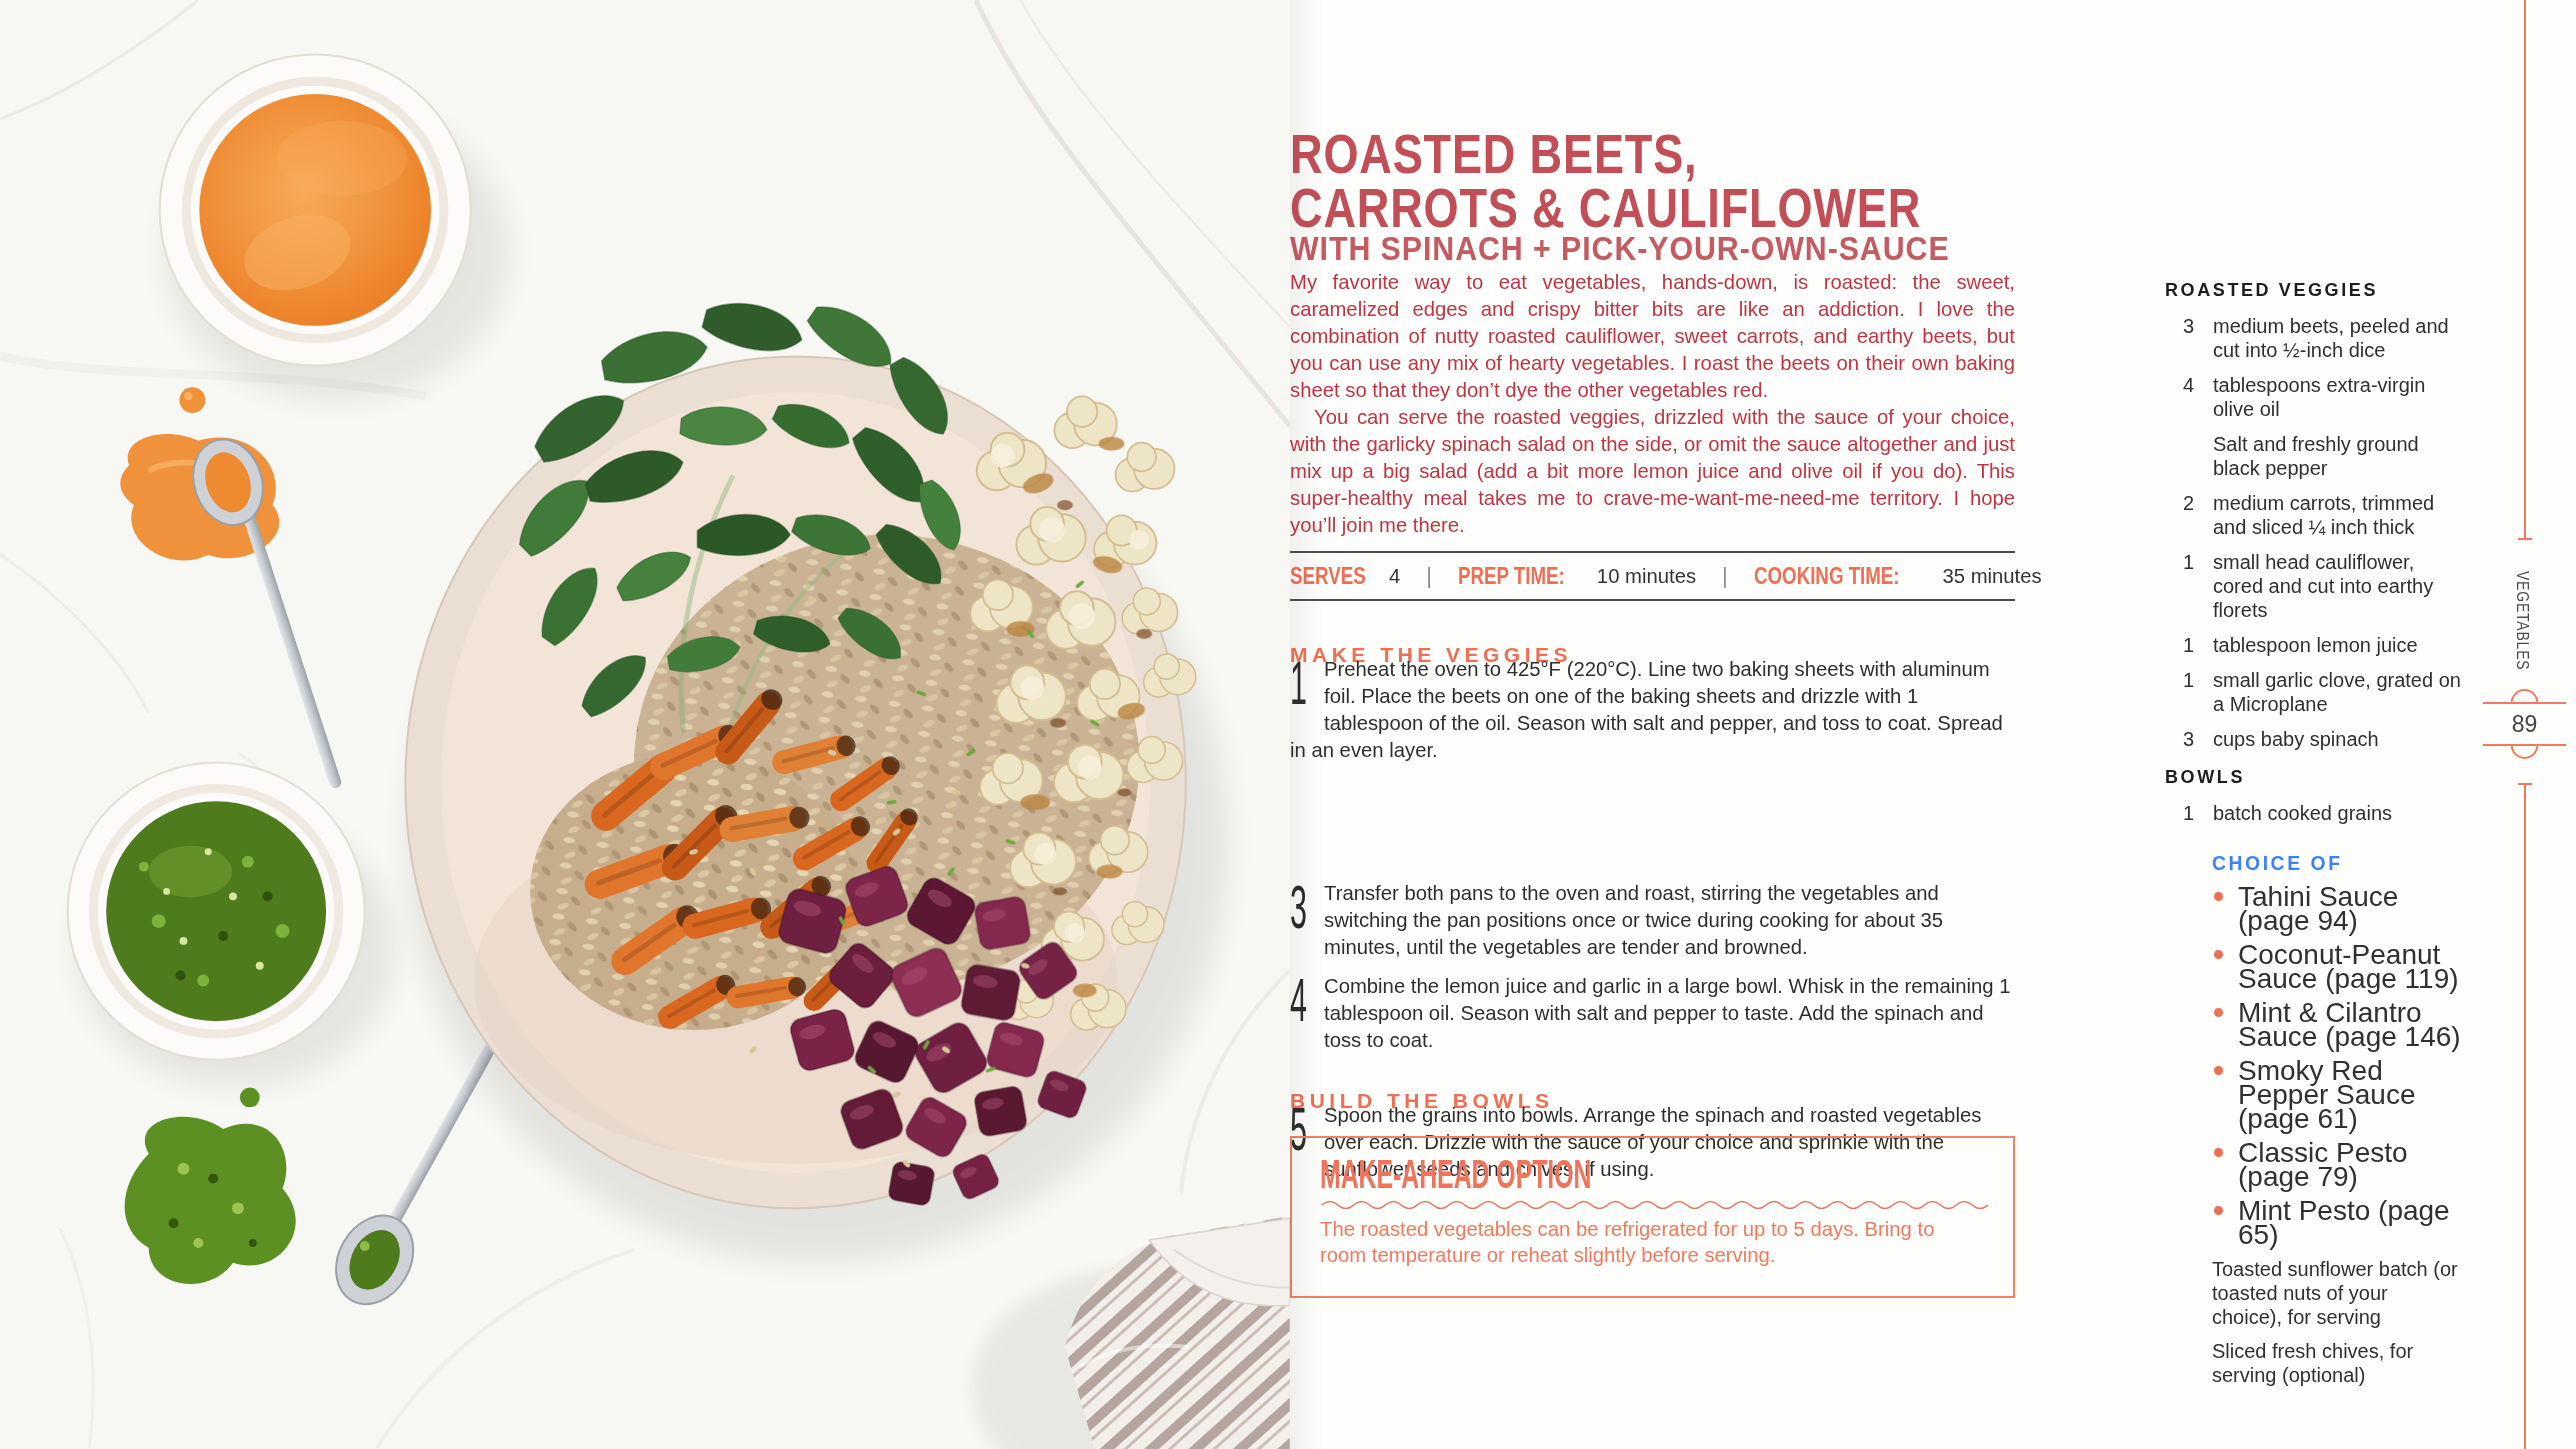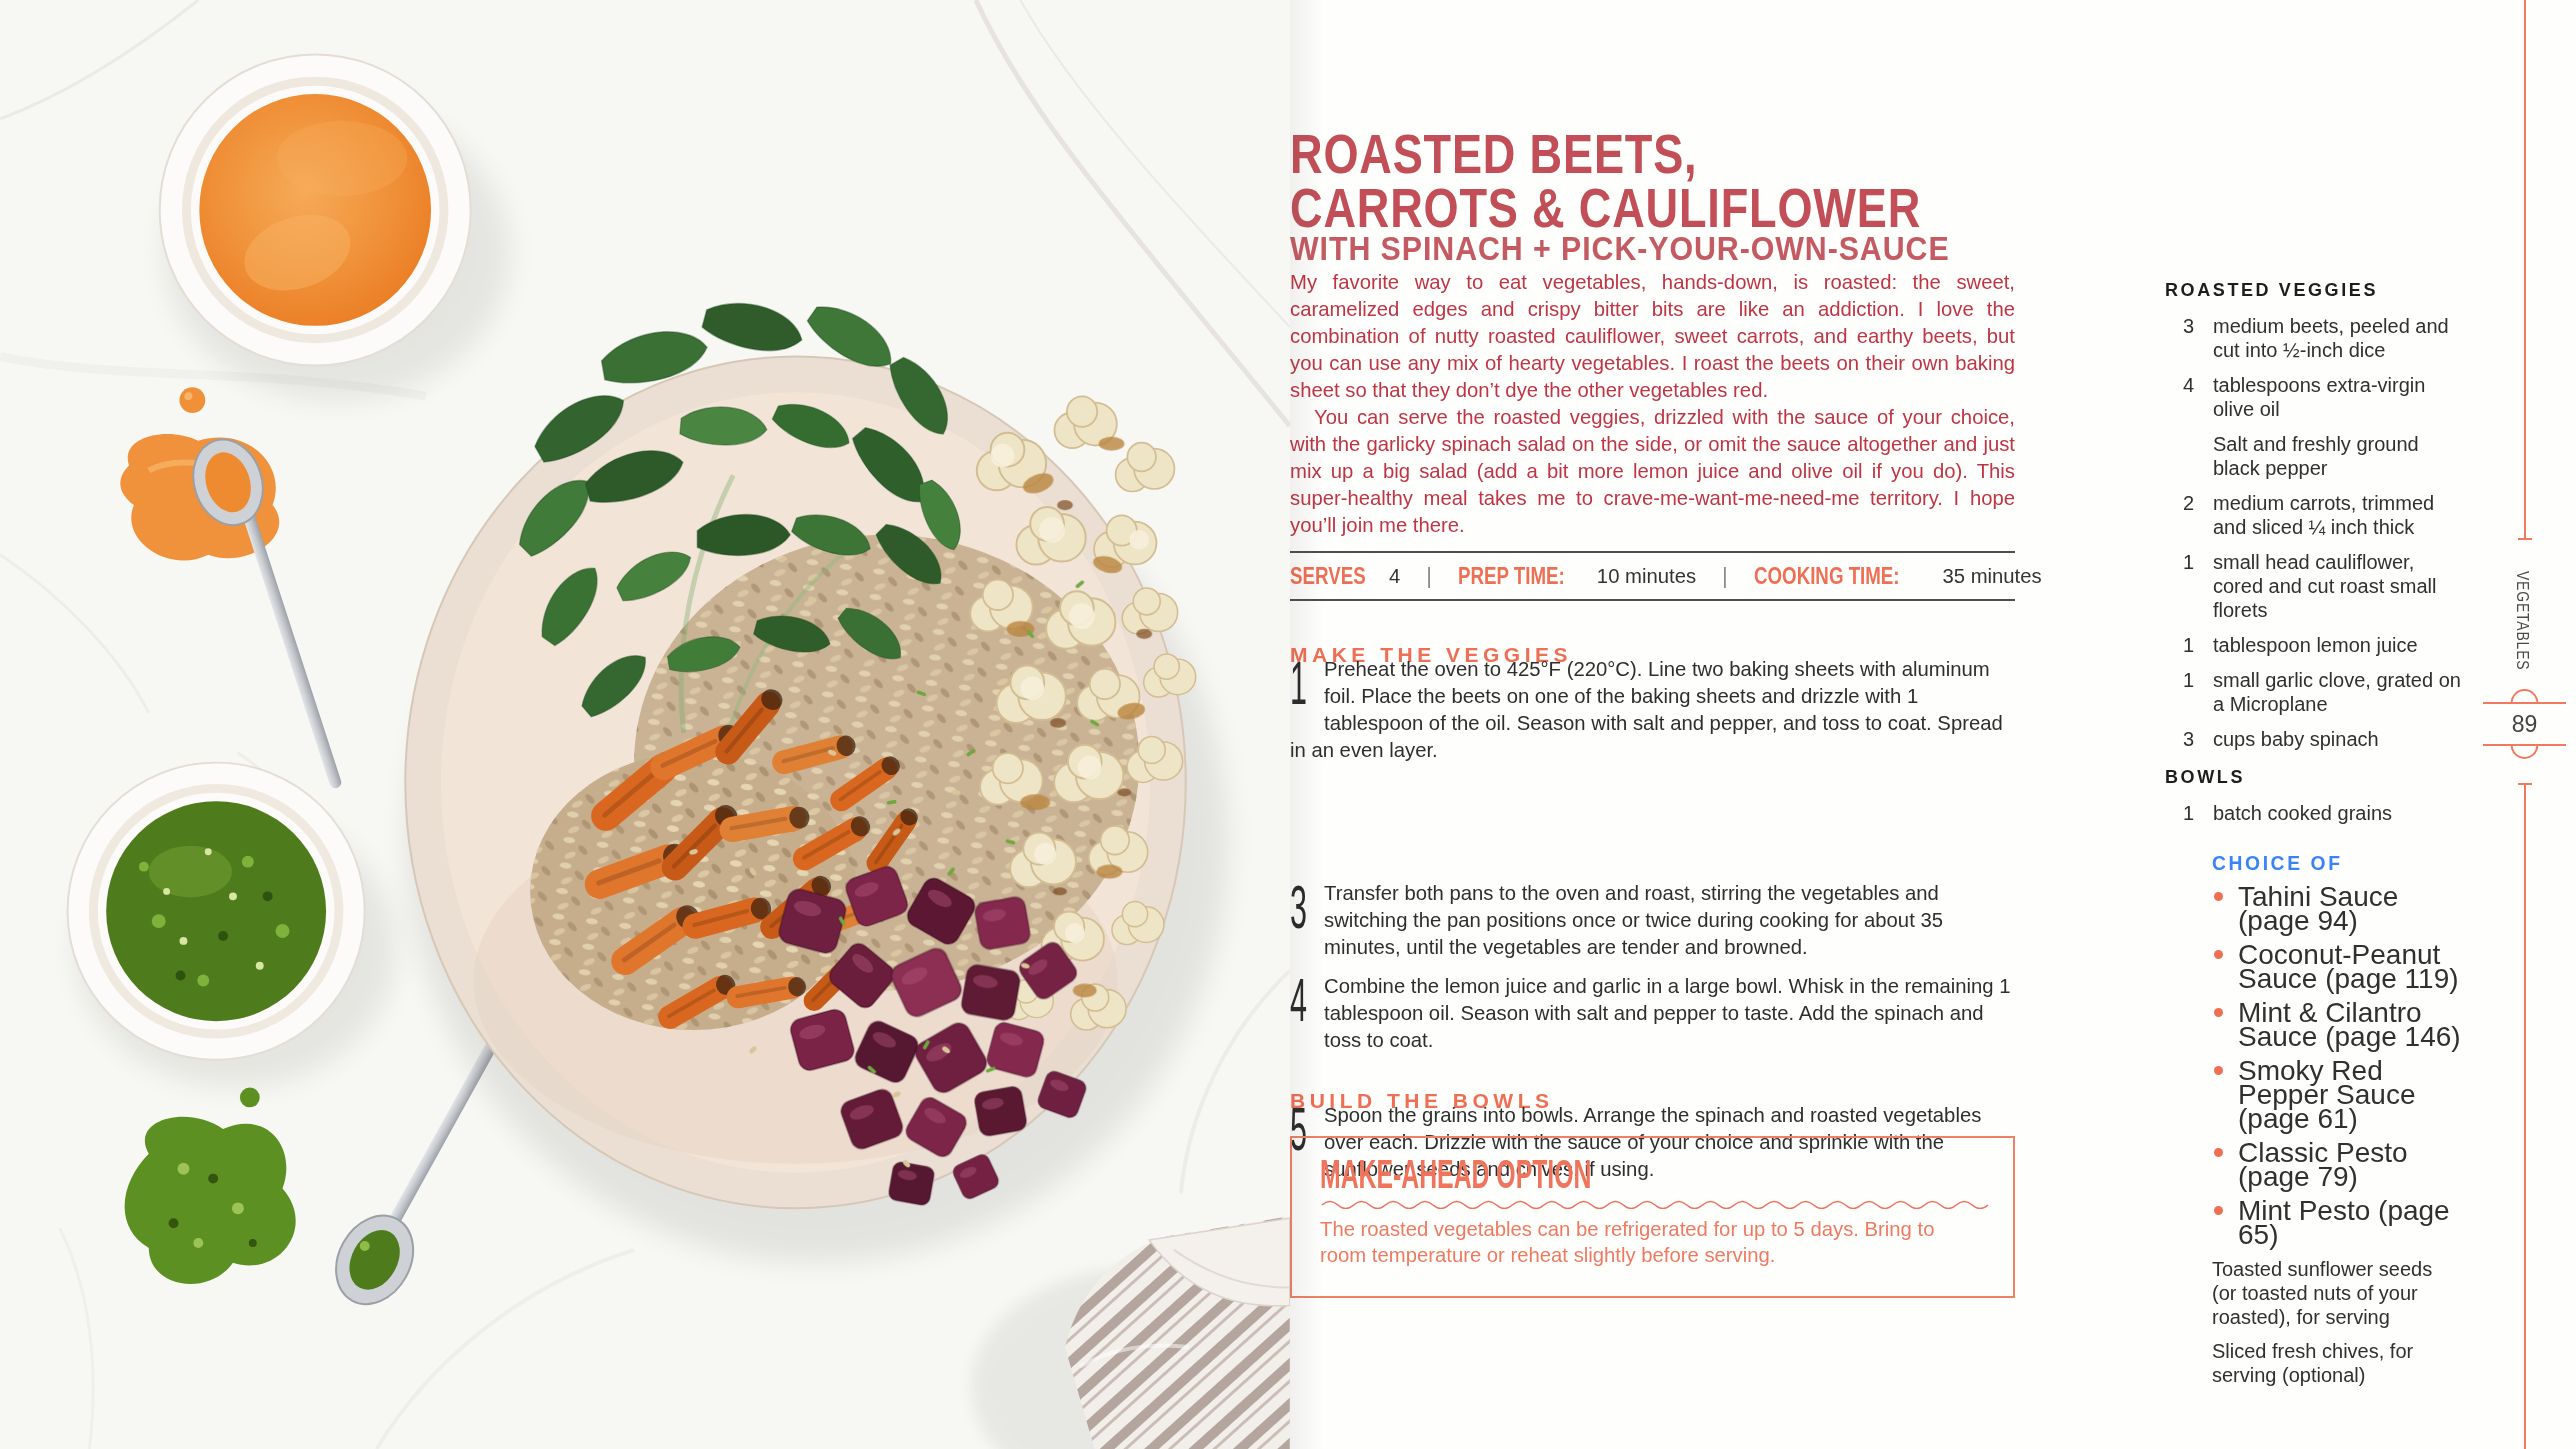--- a/index.html
+++ b/index.html
@@ -448,21 +448,21 @@
     <div class="ing-item">
           <span class="ing-qty"></span>
           <span>Salt and freshly ground black pepper</span>
         </div>
     <div class="ing-item">
           <span class="ing-qty">2</span>
           <span>medium carrots, trimmed and sliced ¼ inch thick</span>
         </div>
     <div class="ing-item">
           <span class="ing-qty">1</span>
-          <span>small head cauliflower, cored and cut roast small florets</span>
+          <span>small head cauliflower, cored and cut into earthy florets</span>
         </div>
     <div class="ing-item">
           <span class="ing-qty">1</span>
           <span>tablespoon lemon juice</span>
         </div>
     <div class="ing-item">
           <span class="ing-qty">1</span>
           <span>small garlic clove, grated on a Microplane</span>
         </div>
     <div class="ing-item">
@@ -477,21 +477,21 @@
         </div>
 
     <div class="choice">
       <div class="choice-head">CHOICE OF</div>
       <div class="sauce-item"><span class="bullet"></span><span>Tahini Sauce (page 94)</span></div>
       <div class="sauce-item"><span class="bullet"></span><span>Coconut-Peanut Sauce (page 119)</span></div>
       <div class="sauce-item"><span class="bullet"></span><span>Mint &amp; Cilantro Sauce (page 146)</span></div>
       <div class="sauce-item"><span class="bullet"></span><span>Smoky Red Pepper Sauce (page 61)</span></div>
       <div class="sauce-item"><span class="bullet"></span><span>Classic Pesto (page 79)</span></div>
       <div class="sauce-item"><span class="bullet"></span><span>Mint Pesto (page 65)</span></div>
-      <p class="extra">Toasted sunflower seeds (or toasted nuts of your roasted), for serving</p>
+      <p class="extra">Toasted sunflower batch (or toasted nuts of your choice), for serving</p>
       <p class="extra">Sliced fresh chives, for serving (optional)</p>
     </div>
   </div>
 
   <div class="edge-line" style="top:0;height:538px"></div>
   <div class="edge-cap" style="top:538px"></div>
   <div class="chapter-tab">VEGETABLES</div>
   <svg class="ornament" style="top:687px" width="83" height="18" viewBox="0 0 84 18">
     <path d="M29 16 A 13 13 0 0 1 55 16" fill="none" stroke="#f2785f" stroke-width="2"></path>
     <line x1="0" y1="16" x2="84" y2="16" stroke="#f2785f" stroke-width="2"></line>

